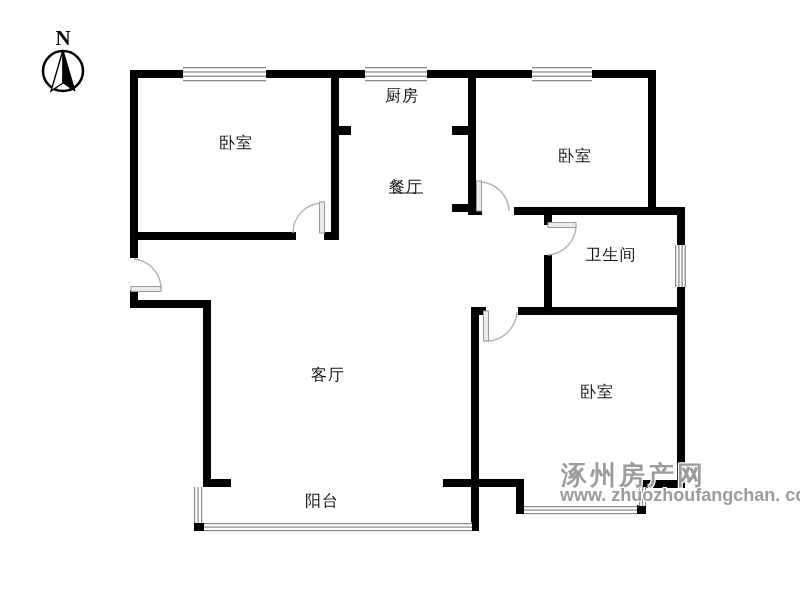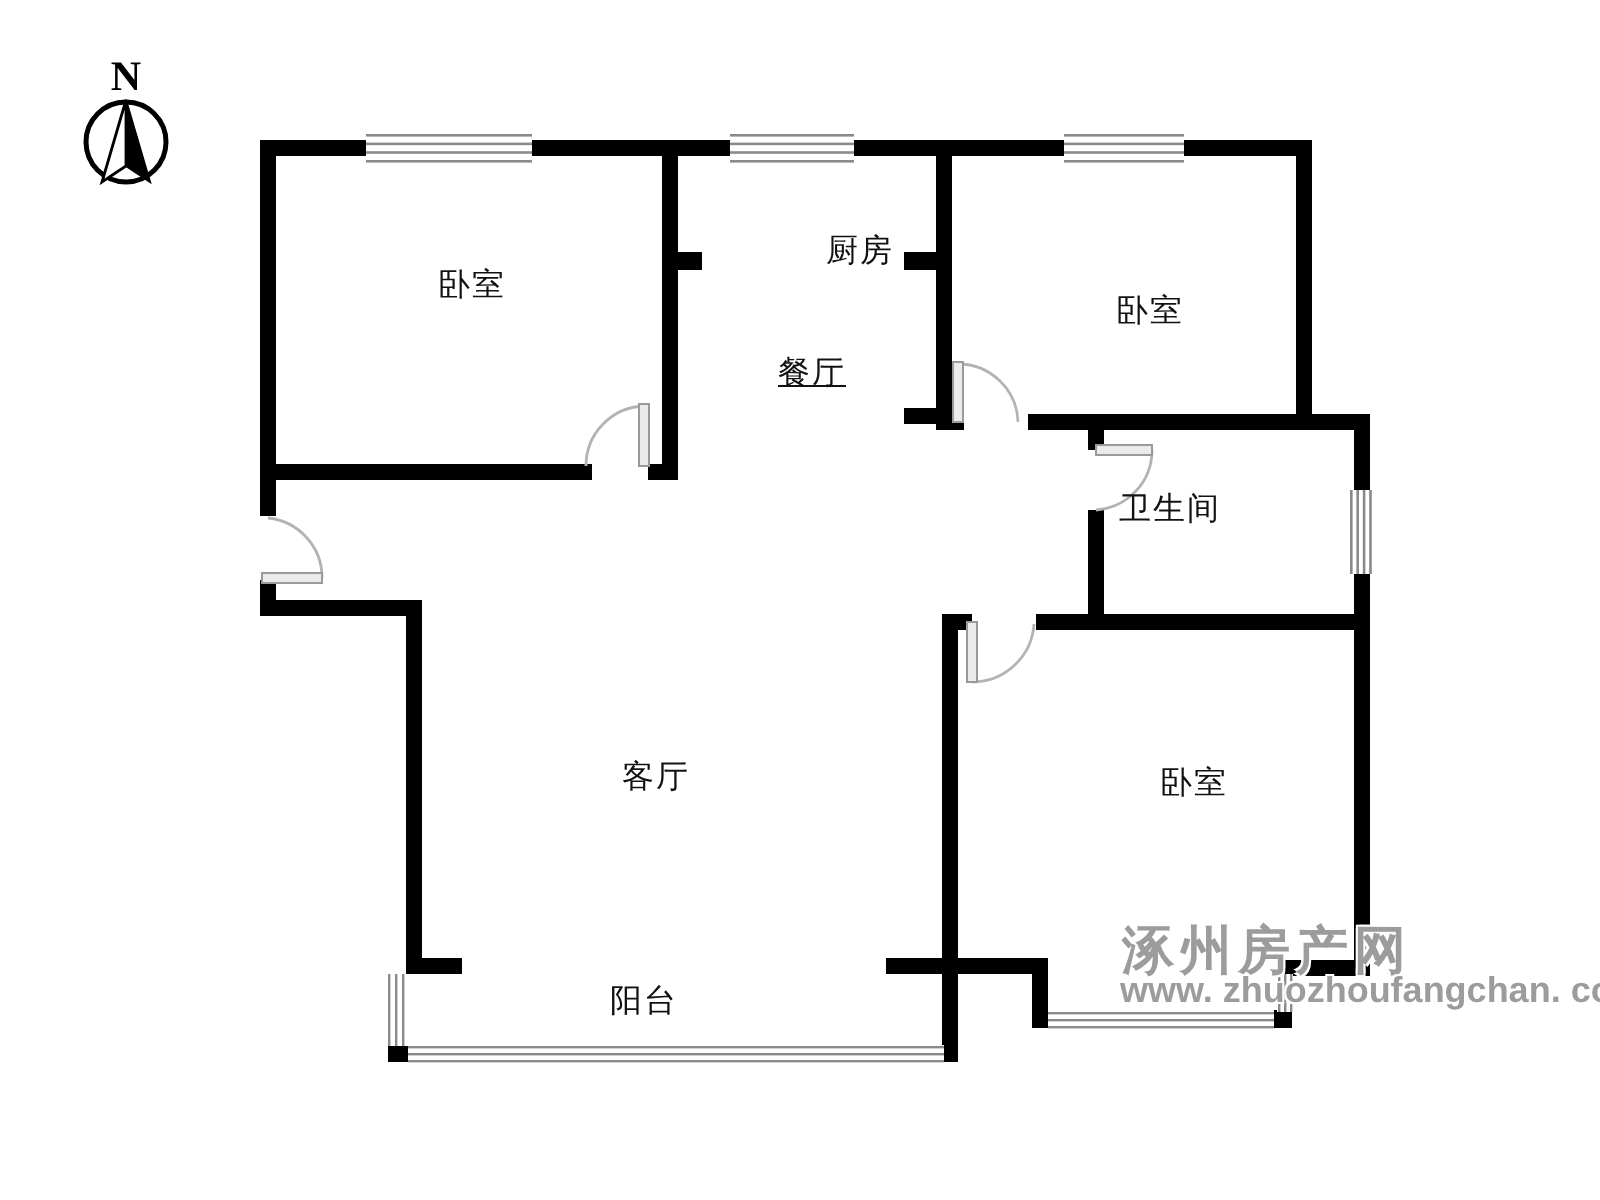--- a/index.html
+++ b/index.html
@@ -137,26 +137,26 @@
     <g>
       <text class="compass-n" x="63" y="45" text-anchor="middle">N</text>
       <circle cx="63" cy="71" r="20" fill="none" stroke="#000" stroke-width="2.5"></circle>
       <polygon points="63,50 51,91 63,83" fill="#fff" stroke="#000" stroke-width="1.4"></polygon>
       <polygon points="63,50 75,91 63,83" fill="#000" stroke="#000" stroke-width="1"></polygon>
     </g>
   </svg>
 
   <div id="room-labels">
       <div class="room-label" style="left: 236px; top: 143px;">卧室</div>
-      <div class="room-label" style="left: 402px; top: 126px; margin-left: 28px;">厨房</div>
+      <div class="room-label" style="left: 402px; top: 96px;">厨房</div>
       <div class="room-label" style="left: 406px; top: 187px; text-decoration: underline;">餐厅</div>
       <div class="room-label" style="left: 575px; top: 156px;">卧室</div>
-      <div class="room-label" style="left: 585px; top: 255px;">卫生间</div>
+      <div class="room-label" style="left: 611px; top: 255px;">卫生间</div>
       <div class="room-label" style="left: 597px; top: 392px;">卧室</div>
-      <div class="room-label" style="left: 328px; top: 389px;">客厅</div>
+      <div class="room-label" style="left: 328px; top: 375px;">客厅</div>
       <div class="room-label" style="left: 322px; top: 501px;">阳台</div>
     </div>
 
   <div id="watermark">
     <div class="wm-line1">涿州房产网</div>
     <div class="wm-line2">www. zhuozhoufangchan. com</div>
   </div>
 
 </div>
 

